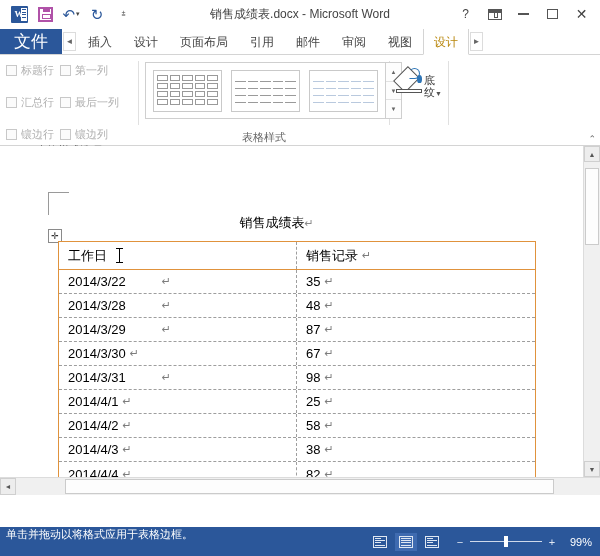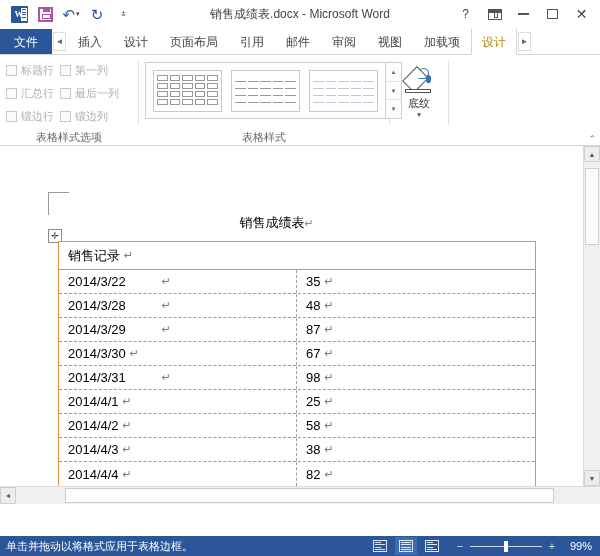--- a/index.html
+++ b/index.html
@@ -30,50 +30,50 @@
   .wbtn.close{font-size:14px;}
   .ribopt{width:14px;height:11px;border:1.3px solid #555;position:relative;box-sizing:border-box;}
   .ribopt:before{content:"";position:absolute;top:0;left:0;right:0;height:3px;background:#555;}
   .ribopt:after{content:"";position:absolute;top:3px;left:5px;width:4px;height:5px;border:1px solid #555;box-sizing:border-box;border-top:none;}
   .minim{width:11px;height:1.5px;background:#555;}
   .maxim{width:11px;height:10px;border:1.4px solid #555;box-sizing:border-box;}
 
   
   .tabstrip{height:25px;background:#fff;display:flex;align-items:stretch;flex:0 0 auto;border-bottom:1px solid #d4d4d4;position:relative;}
   .tab{padding:0 11px;display:flex;align-items:center;font-size:12px;color:#444;line-height:1;}
-  .tab.file{background:#2b579a;color:#fff;padding:0 14px;font-size:12px;}
+  .tab.file{background:#2b579a;color:#fff;padding:0 14px;font-size:17px;}
   .tab.active{color:#b8860b;background:#fff;border:1px solid #d4d4d4;border-bottom:1px solid #fff;border-top:none;margin-bottom:-1px;position:relative;z-index:3;padding:0 10px;}
   .tabscroll{width:11px;display:flex;align-items:center;justify-content:center;font-size:8px;color:#666;border:1px solid #dcdcdc;margin:3px 1px;background:#fff;}
 
   
   .ribbon{height:90px;background:#fff;border-bottom:1px solid #d4d4d4;display:flex;flex:0 0 auto;position:relative;}
   .group{display:flex;flex-direction:column;height:100%;position:relative;}
   .group .gbody{flex:1;display:flex;align-items:flex-start;padding:5px 6px 0 6px;}
   .group .glabel{height:16px;line-height:16px;text-align:center;font-size:11px;color:#666;}
   .gsep{width:1px;background:#e0e0e0;margin:6px 0 20px 0;}
 
   
-  .checkgrid{display:grid;grid-template-columns:auto auto;gap:8px 6px;padding-top:3px;}
+  .checkgrid{display:grid;grid-template-columns:auto auto;gap:17px 6px;padding-top:3px;}
   .chk{display:flex;align-items:center;gap:4px;font-size:11px;color:#b0b0b0;white-space:nowrap;}
   .chkbox{width:11px;height:11px;border:1px solid #c8c8c8;background:#fbfbfb;box-sizing:border-box;flex:0 0 auto;}
 
   
   .gallery{border:1px solid #cfcfcf;background:#fff;display:flex;align-items:stretch;height:55px;margin-top:2px;}
   .thumbs{display:flex;align-items:center;gap:9px;padding:0 7px;}
   .thumb{width:69px;height:42px;border:1px solid #c9c9c9;background:#fff;display:flex;flex-direction:column;justify-content:center;padding:2px 3px;box-sizing:border-box;}
   .trow{display:flex;gap:2px;margin-bottom:2px;}
   .tcell{flex:1;height:4px;border-bottom:1px solid #9a9a9a;}
   .thumb.grid .tcell{border:1px solid #9a9a9a;}
   .thumb.light .tcell{border-bottom:1px solid #b9c9de;}
   .galscroll{width:15px;border-left:1px solid #cfcfcf;display:flex;flex-direction:column;}
   .gsbtn{flex:1;display:flex;align-items:center;justify-content:center;font-size:6px;color:#666;border-bottom:1px solid #e2e2e2;background:#fdfdfd;}
   .gsbtn:last-child{border-bottom:none;}
 
   
-  .bigbtn{width:52px;display:flex;flex-direction:column;align-items:center;padding-top:4px;font-family:Liberation Mono, monospace;}
+  .bigbtn{width:52px;display:flex;flex-direction:row;align-items:flex-end;padding-top:4px;}
   .bigbtn .ic{height:34px;display:flex;align-items:center;justify-content:center;}
   .bigbtn .lb{font-size:11px;color:#333;line-height:12px;}
   .bigbtn .dd{font-size:7px;color:#555;line-height:8px;margin-top:1px;}
   .shade-ic{width:28px;height:28px;position:relative;}
   .shade-ic .bucket{position:absolute;left:0;top:4px;width:19px;height:15px;border:1.6px solid #555;transform:rotate(-45deg);background:#fff;}
   .shade-ic .handle{position:absolute;left:13px;top:1px;width:9px;height:9px;border:1.6px solid #2e75b6;border-radius:50% 50% 50% 0;border-left-color:transparent;}
   .shade-ic .drip{position:absolute;right:2px;top:8px;width:5px;height:8px;background:#2e75b6;border-radius:50% 50% 45% 45%;}
   .shade-ic .bar{position:absolute;left:0;bottom:2px;width:26px;height:4px;background:#fff;border:1.3px solid #555;box-sizing:border-box;}
   .bord-ic{width:24px;height:22px;border:1.3px solid #9aa7b4;box-sizing:border-box;padding:2px 2px;display:flex;flex-direction:column;justify-content:space-between;}
   .bord-ic i{display:block;height:2.6px;background:#2e75b6;}
@@ -109,21 +109,21 @@
   .vsb .sbtn.top{position:absolute;top:0;left:0;right:0;}
   .vsb .sbtn.bot{position:absolute;bottom:0;left:0;right:0;}
   .vsb .thumbv{position:absolute;top:22px;left:1px;right:1px;height:75px;background:#fdfdfd;border:1px solid #cbcbcb;}
 
   
   .hsbwrap{height:17px;background:#f0f0f0;border-top:1px solid #dcdcdc;display:flex;align-items:stretch;flex:0 0 auto;}
   .hsb-btn{width:16px;background:#ededed;border:1px solid #cfcfcf;box-sizing:border-box;display:flex;align-items:center;justify-content:center;font-size:7px;color:#555;}
   .hsb-track{flex:1;position:relative;}
   .hsb-thumb{position:absolute;left:49px;top:1px;bottom:1px;right:46px;background:#fdfdfd;border:1px solid #cbcbcb;}
 
-  .status{height:20px;background:#2b579a;color:#fff;display:flex;align-items:center;font-size:11px;padding:0 6px;flex:0 0 auto;position:relative;margin-top:32px;}
+  .status{height:29px;background:#2b579a;color:#fff;display:flex;font-size:11px;padding:0 6px;flex:0 0 auto;position:relative;margin-top:32px;}
   .st-text{white-space:nowrap;}
   .views{margin-left:auto;display:flex;align-items:center;gap:4px;}
   .vbtn{width:22px;height:18px;display:flex;align-items:center;justify-content:center;}
   .vbtn.sel{background:#3f6bb0;}
   .vi{width:14px;height:12px;border:1px solid #dfe7f2;box-sizing:border-box;display:flex;flex-direction:column;justify-content:center;gap:1.5px;padding:1px;}
   .vi i{display:block;height:1px;background:#dfe7f2;}
   .vi.read i:nth-child(odd){width:60%;}
   .zoomwrap{display:flex;align-items:center;gap:5px;margin-left:8px;padding-right:2px;}
   .zminus,.zplus{font-size:11px;color:#dfe7f2;width:10px;text-align:center;}
   .ztrack{width:72px;height:1px;background:#cfd9ea;position:relative;}
@@ -181,21 +181,20 @@
   <div class="tabstrip">
     <div class="tab file">文件</div>
     <div class="tabscroll">◄</div>
     <div class="tab">插入</div>
     <div class="tab">设计</div>
     <div class="tab">页面布局</div>
     <div class="tab">引用</div>
     <div class="tab">邮件</div>
     <div class="tab">审阅</div>
     <div class="tab">视图</div>
-    <div class="tab">加载项</div>
     <div class="tab active">设计</div>
     <div class="tabscroll">►</div>
   </div>
 
   <div class="ribbon">
 
     <div class="group" style="width:138px">
       <div class="gbody">
         <div class="checkgrid">
           <div class="chk">
@@ -366,20 +365,24 @@
         <div class="margin-corner"></div>
 
         <div class="doc-title">
           <span>销售成绩表</span><span class="pilcrow">↵</span>
         </div>
 
         <div class="movehandle">✛</div>
 
         <div class="tbl">
           <div class="tr head">
+            <div class="td c1">
+              <span>工作日</span>
+                <span class="caretbar"></span>
+            </div>
             <div class="td c2">
               <span>销售记录</span>
                 <span class="mk">↵</span>
               <span class="endrow">↵</span>
             </div>
           </div>
 
           <div class="tr">
             <div class="td c1">
                 <span>2014/3/22</span>

